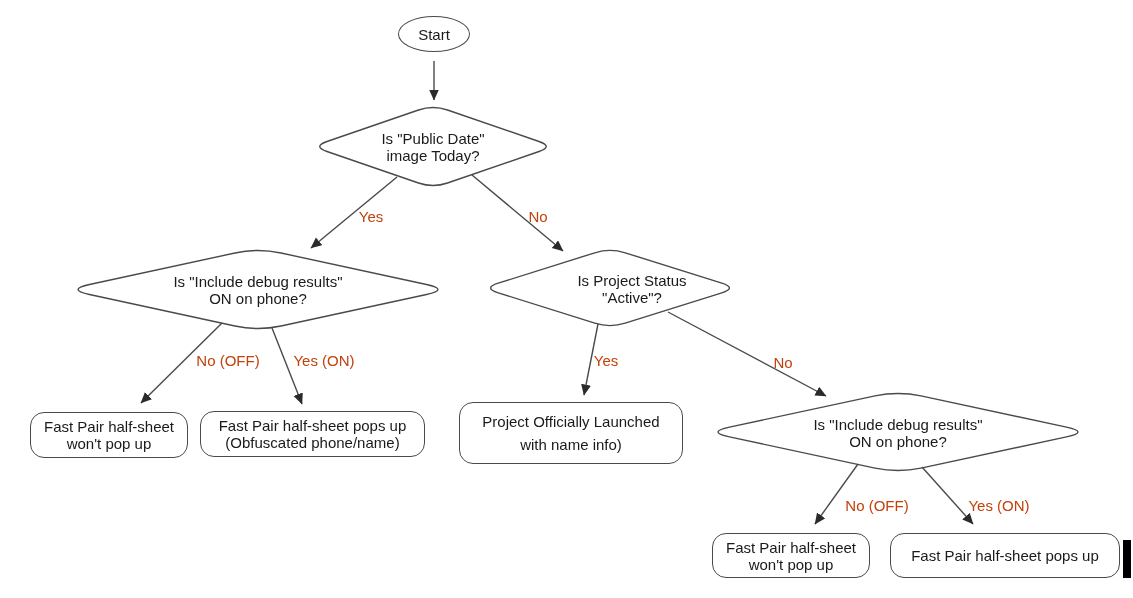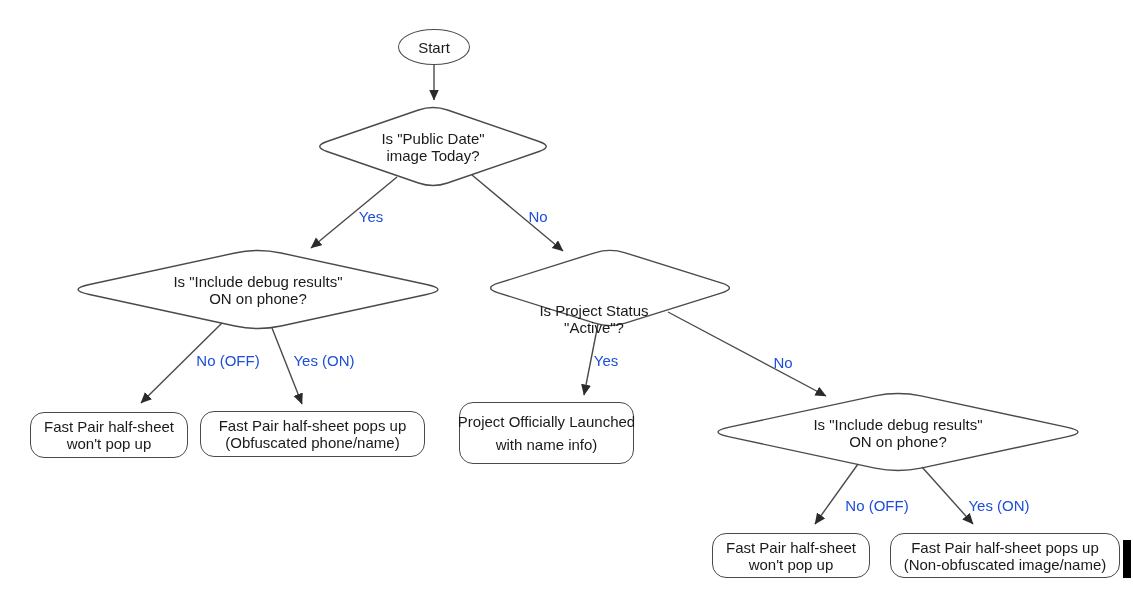--- a/index.html
+++ b/index.html
@@ -61,21 +61,21 @@
     font-size: 15px;
     line-height: 17px;
     color: #1a1a1a;
     pointer-events: none;
   }
   .dtext .ln { white-space: nowrap; }
   .elabel {
     position: absolute;
     transform: translate(-50%, -50%);
     font-size: 15px;
-    color: #1d4ed8;
+    color: #c2410c;
     white-space: nowrap;
   }
   .cursor-bar {
     position: absolute;
     left: 1123px;
     top: 540px;
     width: 8px;
     height: 38px;
     background: #000000;
   }
@@ -101,60 +101,59 @@
     <line class="edge" x1="397" y1="177" x2="311" y2="248" marker-end="url(#ah)"></line>
     <line class="edge" x1="472" y1="175" x2="563" y2="251" marker-end="url(#ah)"></line>
     <line class="edge" x1="222" y1="323" x2="141" y2="403" marker-end="url(#ah)"></line>
     <line class="edge" x1="272" y1="328" x2="302" y2="404" marker-end="url(#ah)"></line>
     <line class="edge" x1="598" y1="324" x2="584" y2="395" marker-end="url(#ah)"></line>
     <line class="edge" x1="668" y1="312" x2="826" y2="396" marker-end="url(#ah)"></line>
     <line class="edge" x1="858" y1="464" x2="815" y2="524" marker-end="url(#ah)"></line>
     <line class="edge" x1="922" y1="467" x2="973" y2="524" marker-end="url(#ah)"></line>
   </svg>
 
-  <div class="node oval" style="left:398px; top:29px; width:72px; height:36px;">
+  <div class="node oval" style="left:398px; top:16px; width:72px; height:36px;">
     <span class="ln">Start</span>
   </div>
 
   <div class="dtext" style="left:433px; top:147px;">
     <span class="ln">Is "Public Date"</span>
     <span class="ln">image Today?</span>
   </div>
   <div class="dtext" style="left:258px; top:290px;">
     <span class="ln">Is "Include debug results"</span>
     <span class="ln">ON on phone?</span>
   </div>
-  <div class="dtext" style="left:594px; top:289px;margin-top:30px;">
+  <div class="dtext" style="left:632px; top:289px;">
     <span class="ln">Is Project Status</span>
     <span class="ln">"Active"?</span>
   </div>
   <div class="dtext" style="left:898px; top:433px;">
     <span class="ln">Is "Include debug results"</span>
     <span class="ln">ON on phone?</span>
   </div>
 
   <div class="node rbox" style="left:30px; top:412px; width:158px; height:46px;">
     <span class="ln">Fast Pair half-sheet</span>
     <span class="ln">won't pop up</span>
   </div>
   <div class="node rbox" style="left:200px; top:411px; width:225px; height:46px;">
     <span class="ln">Fast Pair half-sheet pops up</span>
     <span class="ln">(Obfuscated phone/name)</span>
   </div>
-  <div class="node rbox" style="left:459px; top:402px; width:175px; height:62px;gap:6px;">
+  <div class="node rbox" style="left:459px; top:402px; width:224px; height:62px;gap:6px;">
     <span class="ln">Project Officially Launched</span>
     <span class="ln">with name info)</span>
   </div>
   <div class="node rbox" style="left:712px; top:533px; width:158px; height:45px;">
     <span class="ln">Fast Pair half-sheet</span>
     <span class="ln">won't pop up</span>
   </div>
   <div class="node rbox" style="left:890px; top:533px; width:230px; height:45px;">
     <span class="ln">Fast Pair half-sheet pops up</span>
-    <span class="ln">(Non-obfuscated image/name)</span>
   </div>
 
   <span class="elabel" style="left:371px; top:216px;">Yes</span>
   <span class="elabel" style="left:538px; top:216px;">No</span>
   <span class="elabel" style="left:228px; top:360px;">No (OFF)</span>
   <span class="elabel" style="left:324px; top:360px;">Yes (ON)</span>
   <span class="elabel" style="left:606px; top:360px;">Yes</span>
   <span class="elabel" style="left:783px; top:362px;">No</span>
   <span class="elabel" style="left:877px; top:505px;">No (OFF)</span>
   <span class="elabel" style="left:999px; top:505px;">Yes (ON)</span>

